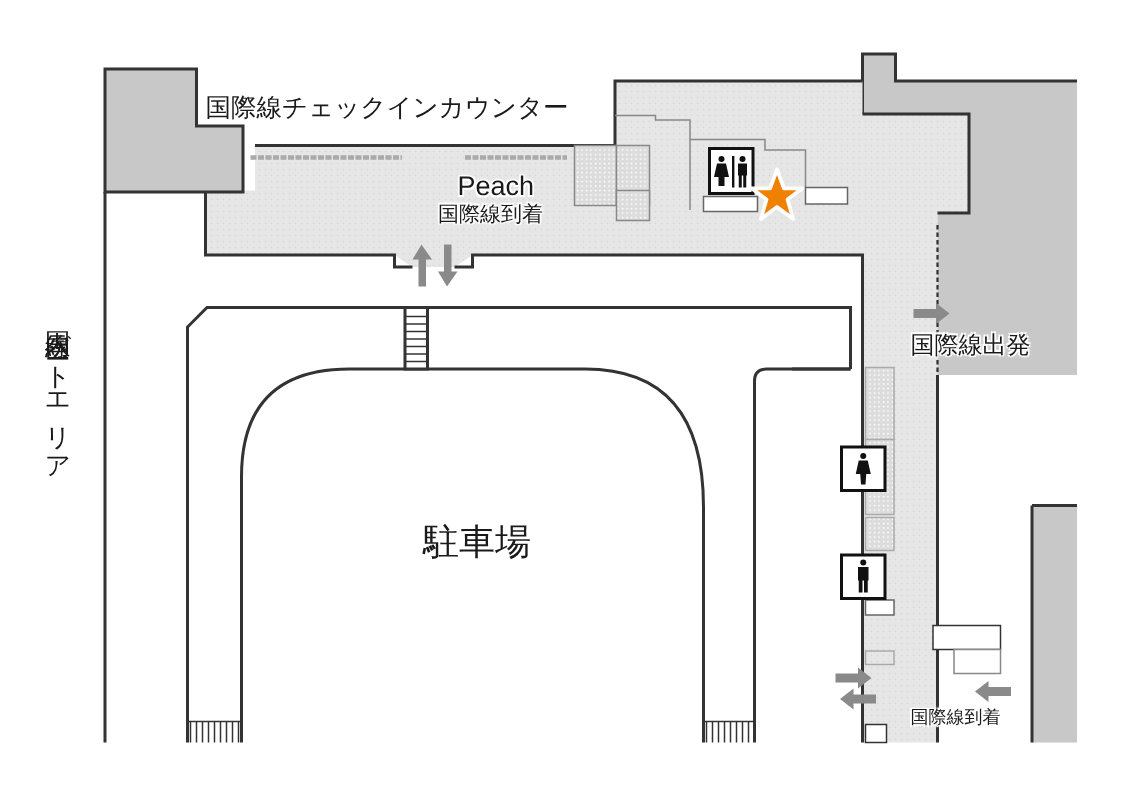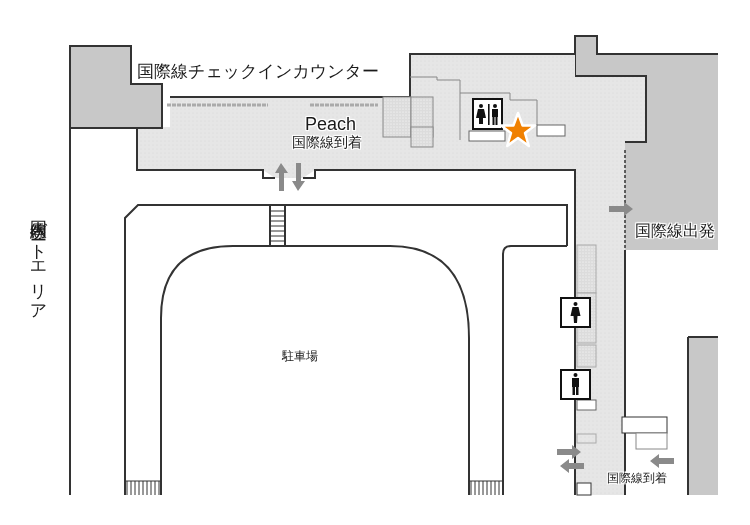--- a/index.html
+++ b/index.html
@@ -150,20 +150,20 @@
     <g>
       <polygon points="518,113 522.6,125.5 535,125.5 525,133 528.8,146 518,138 507.2,146 511,133 501,125.5 513.4,125.5" fill="#f08000" stroke="#ffffff" stroke-width="2.5" stroke-linejoin="round"></polygon>
     </g>
   </svg>
 
   <div class="lbl halo" style="left:137px; top:63px; font-size:17px;">国際線チェックインカウンター</div>
 
   <div class="lbl halo" style="left:305px; top:115px; font-size:18px;">Peach</div>
   <div class="lbl halo" style="left:292px; top:135px; font-size:14px;">国際線到着</div>
 
-  <div class="lbl halo" style="left:607px; top:223px; font-size:16px;margin-left:28px;">国際線出発</div>
+  <div class="lbl halo" style="left:607px; top:223px; font-size:16px;">国際線出発</div>
 
   <div class="lbl halo" style="left:607px; top:472px; font-size:12px;">国際線到着</div>
 
   <div class="lbl vert" style="left:30px; top:207px; font-size:17px;">国内線ゲートエリア</div>
 
-  <div class="lbl" style="left:282px; top:350px; font-size:12px;">駐車場</div>
+  <div class="lbl" style="left:282px; top:350px; font-size:24px;">駐車場</div>
 </div>
 
 </body></html>

